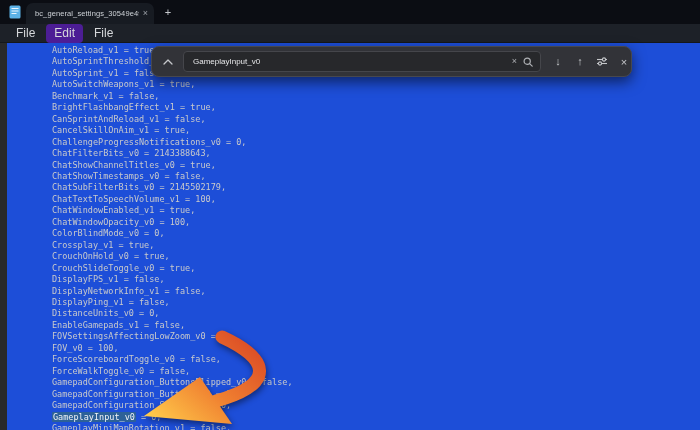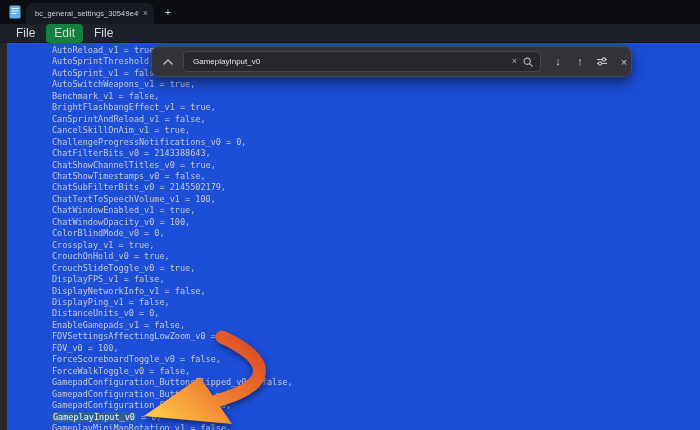--- a/index.html
+++ b/index.html
@@ -32,21 +32,21 @@
 
   
   .menubar {
     position:absolute; top:24px; left:0; width:700px; height:19px;
     background:#1d2128; display:flex; align-items:center; padding-left:8px; gap:3px;
     border-bottom:1px solid rgba(0,0,0,0.3);
   }
   .menu-item {
     color:#d6d8db; font-size:12px; padding:2.5px 8px; border-radius:4px;
   }
-  .menu-item.active { background:#15803d; }
+  .menu-item.active { background:#4c1d95; }
 
   
   .editor {
     position:absolute; top:43px; left:0; width:700px; height:387px;
     background:#1d4ed8; overflow:hidden;margin-left:7px;
   }
   .code {
     position:absolute; top:2px; left:45px; right:0;
     font-family:"DejaVu Sans Mono", monospace; font-size:8.5px; line-height:11.45px;
     color:#c9cacb; white-space:pre;

